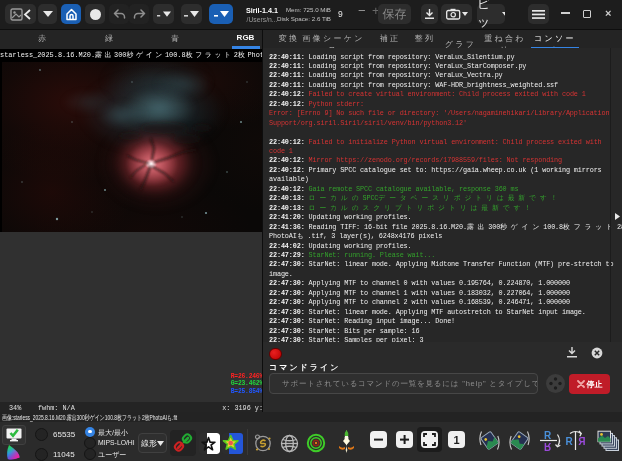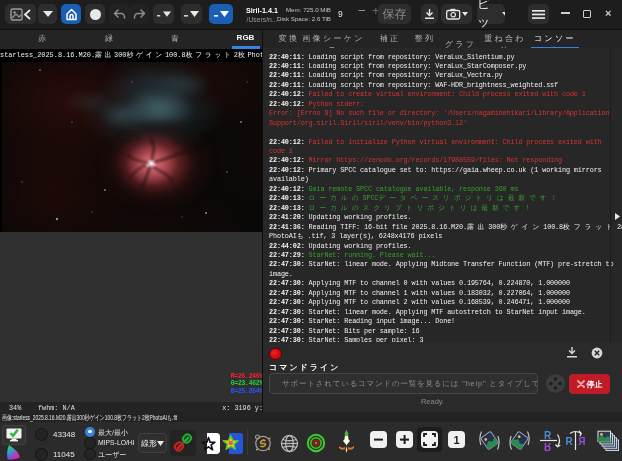--- a/index.html
+++ b/index.html
@@ -268,21 +268,20 @@
           <circle cx="5" cy="9.5" r="1.7"></circle>
           <circle cx="14" cy="9.5" r="1.7"></circle>
         </g>
       </svg>
 </div>
 <div class="abs" style="left:569px;top:374px;width:41px;height:20px;background:#c01c28;border-radius:4px;display:flex;align-items:center;justify-content:center;color:#fff;font-size:8px;font-weight:bold;">
   <svg width="8" height="8" viewBox="0 0 8 8" style="margin-right:2px;">
         <path d="M1 1 L7 7 M7 1 L1 7" stroke="#f0a5a5" stroke-width="1.8" stroke-linecap="round"></path>
       </svg>停止
 </div>
-<div class="abs" style="left:253px;top:396.5px;width:359px;text-align:center;color:#8a8a8a;font-size:7.5px;">Ready.</div>
 
 <div class="abs" style="left:262px;top:29px;width:1px;height:383px;background:#0d0d0d;"></div>
 
 <div class="abs" style="left:0;top:412px;width:622px;height:10px;background:#232323;"></div>
 <div class="abs" style="left:2px;top:412.5px;width:400px;color:#e8e8e8;font-size:7px;white-space:nowrap;transform:scaleX(0.70);transform-origin:0 0;" id="imgbar">画像:starless_2025.8.16.M20.露出300秒ゲイン100.8枚フラット2枚PhotoAIも.fit</div>
 
 <div class="abs" style="left:0;top:422px;width:622px;height:39px;background:#2b2b2b;"></div>
 
 <div class="abs" style="left:2px;top:424.5px;width:22px;height:18px;background:#323232;border:1px solid #404040;border-radius:3px;">
  <svg width="22" height="18" viewBox="0 0 22 18">
@@ -304,21 +303,21 @@
    <stop offset="0.25" stop-color="#ff30a0" stop-opacity="0"></stop>
           <stop offset="1" stop-color="#ff2090"></stop>
   </linearGradient>
  </defs>
  <path d="M4 1 Q14.5 8 14.5 13.5 Q7 16.5 2.8 15 Q1 8 4 1 Z" fill="url(#gv)"></path>
  <path d="M4 1 Q14.5 8 14.5 13.5 Q7 16.5 2.8 15 Q1 8 4 1 Z" fill="url(#gp)"></path>
 </svg>
 
 <div class="abs" style="left:35px;top:428px;width:11px;height:11px;border-radius:50%;background:#242424;border:1px solid #151515;"></div>
 <div class="abs" style="left:35px;top:448px;width:11px;height:11px;border-radius:50%;background:#242424;border:1px solid #151515;"></div>
-<div class="abs" style="left:53px;top:430px;color:#e8e8e8;font-size:8px;">43348</div>
+<div class="abs" style="left:53px;top:430px;color:#e8e8e8;font-size:8px;">65535</div>
 <div class="abs" style="left:53px;top:450px;color:#e8e8e8;font-size:8px;">11045</div>
 
 <div class="abs" style="left:85px;top:426.5px;width:10px;height:10px;border-radius:50%;background:#3584e4;"></div>
 <div class="abs" style="left:88.2px;top:429.7px;width:3.6px;height:3.6px;border-radius:50%;background:#fff;"></div>
 <div class="abs" style="left:84px;top:437px;width:10px;height:10px;border-radius:50%;background:#242424;border:1px solid #151515;"></div>
 <div class="abs" style="left:84px;top:448px;width:10px;height:10px;border-radius:50%;background:#242424;border:1px solid #151515;"></div>
 <div class="abs" style="left:98px;top:427.5px;color:#e8e8e8;font-size:7px;">最大/最小</div>
 <div class="abs" style="left:98px;top:438.5px;color:#e8e8e8;font-size:6.8px;">MIPS-LO/HI</div>
 <div class="abs" style="left:98px;top:449.5px;color:#e8e8e8;font-size:7px;">ユーザー</div>
 

